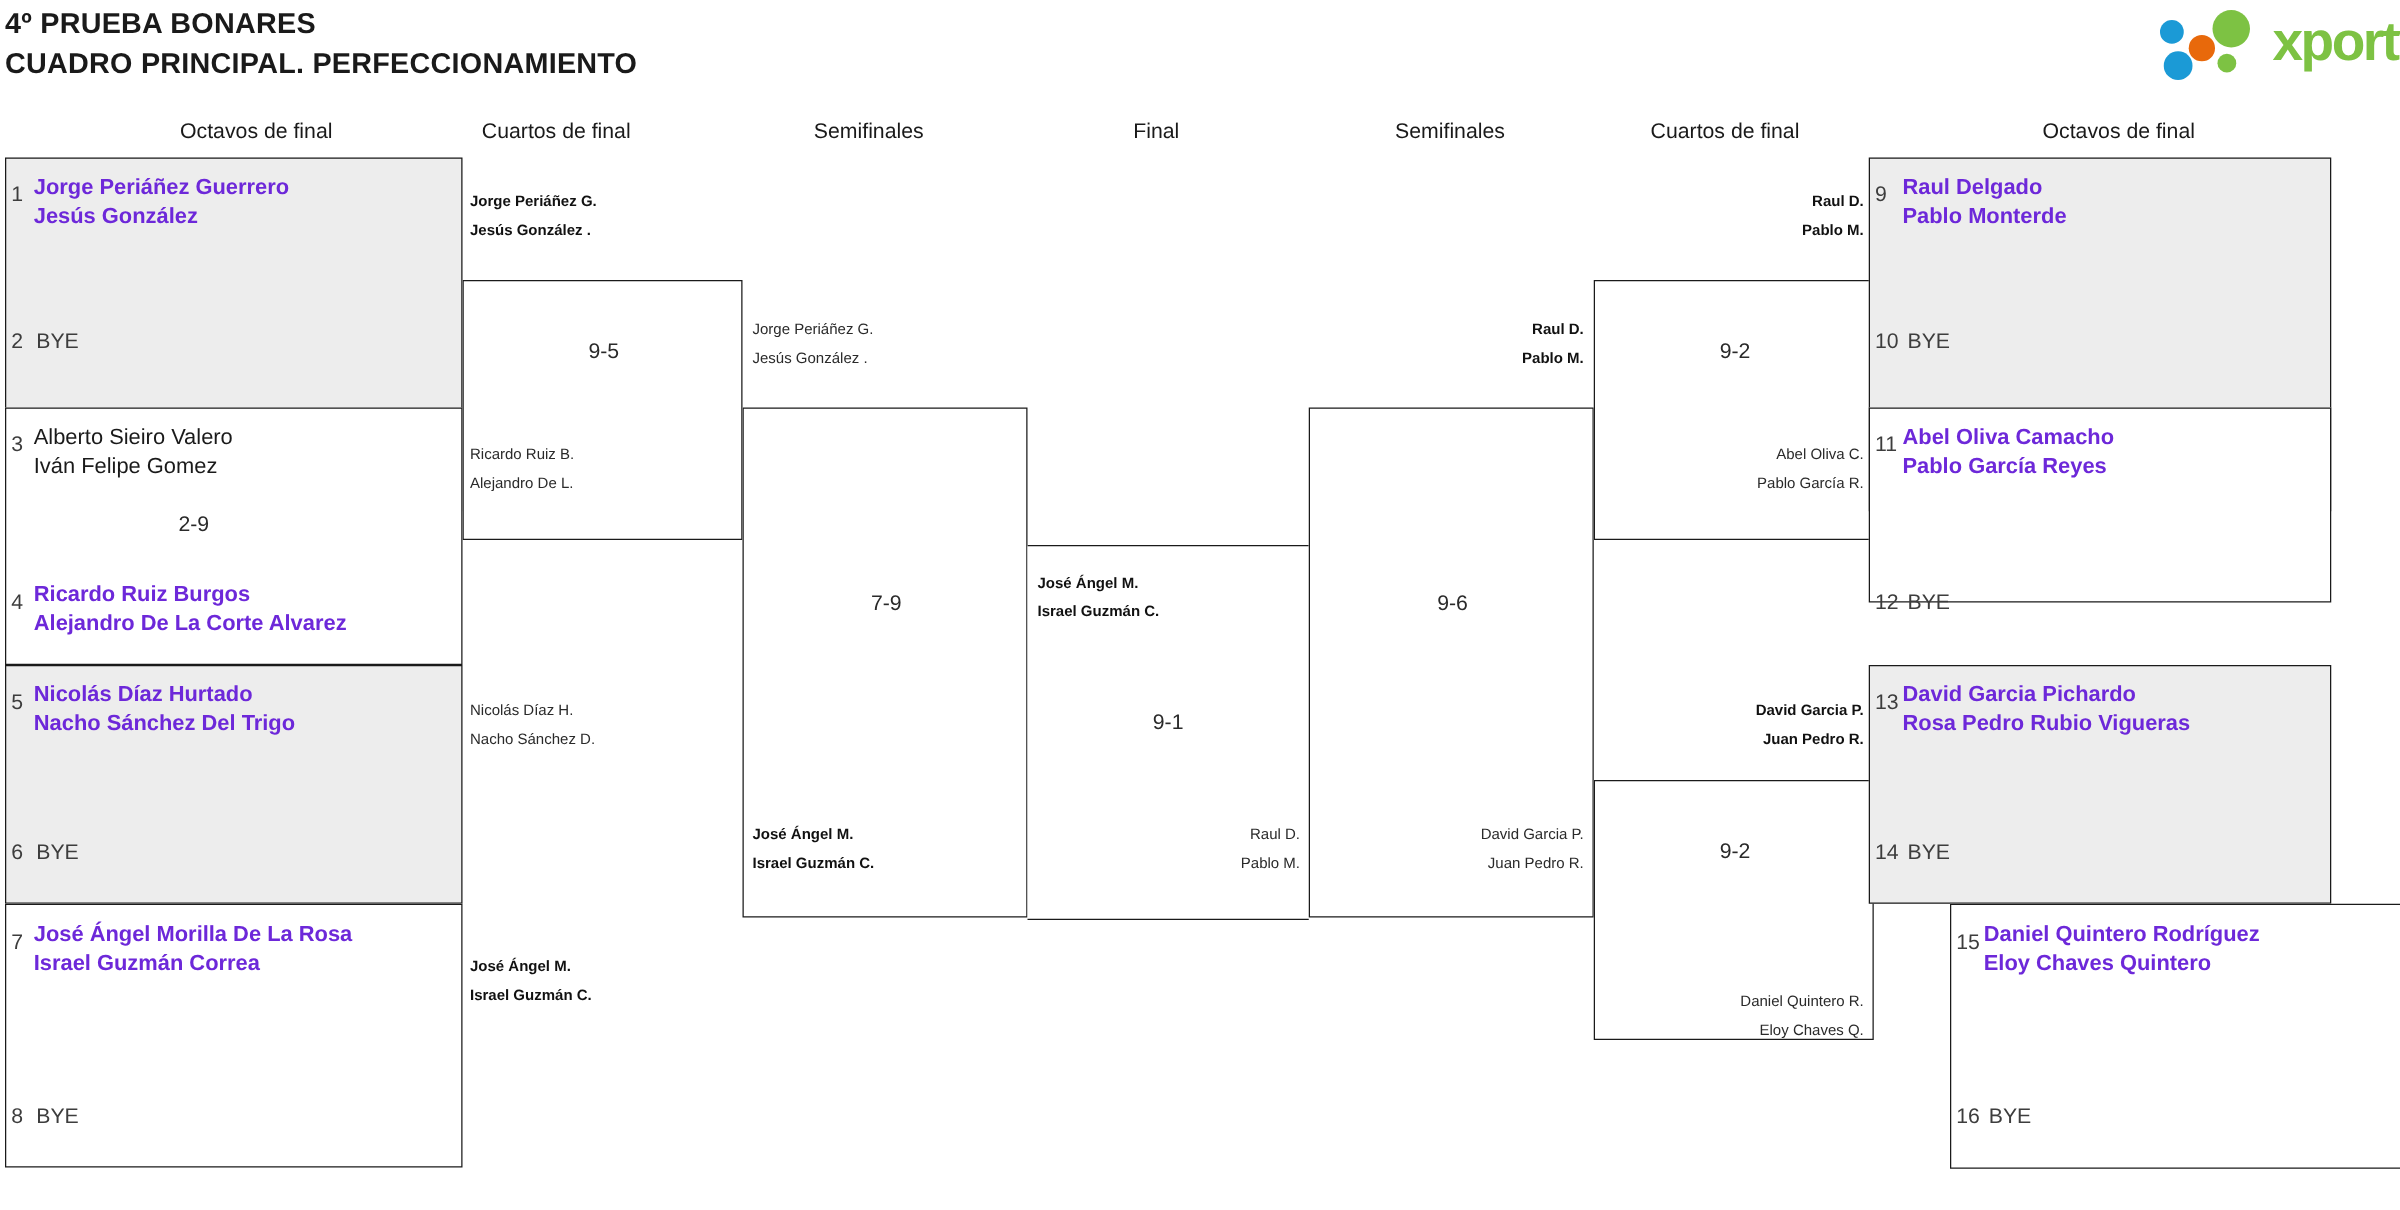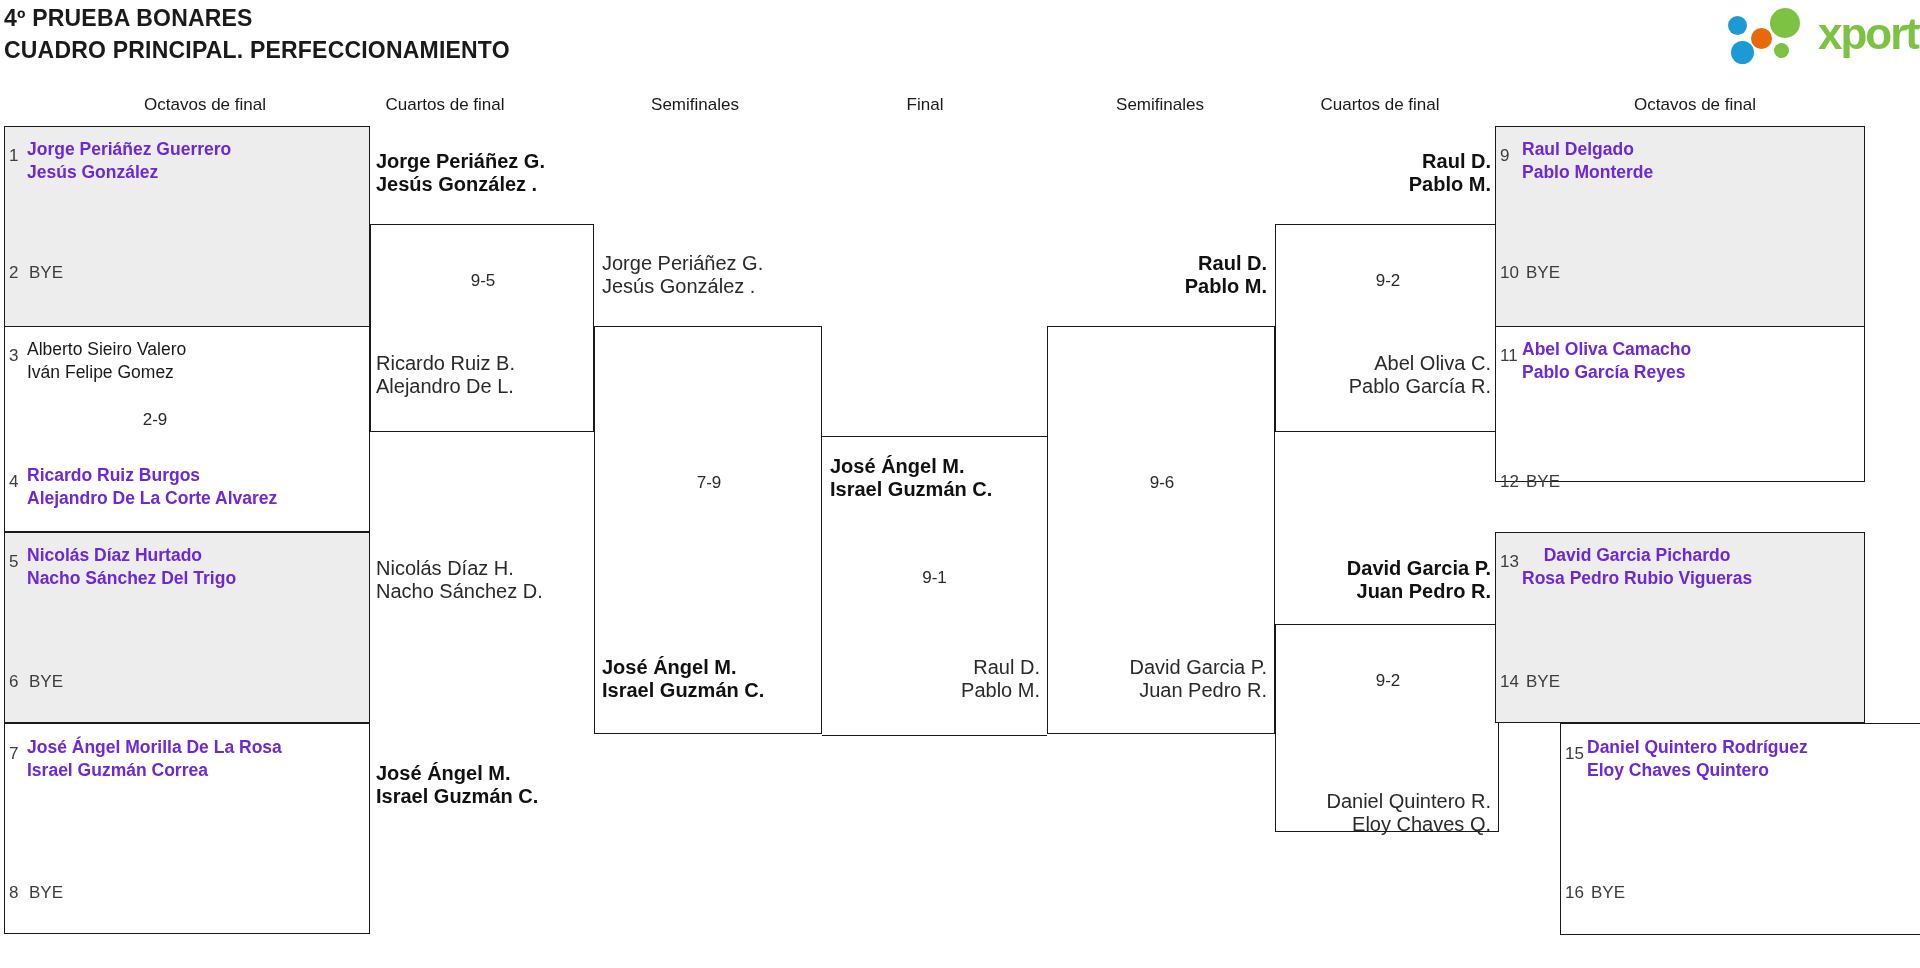--- a/index.html
+++ b/index.html
@@ -95,21 +95,21 @@
   .seed-bye {
     position: absolute;
     font-size: 17px;
     color: #3d3d3d;
     line-height: 18px;
   }
 
   
   .pair {
     position: absolute;
-    font-size: 20px;
+    font-size: 12px;
     line-height: 23px;
     white-space: nowrap;
     color: #2a2a2a;
   }
   .pair.win { font-weight: bold; color: #111; }
   .pair.r { text-align: right; }
 
   .score {
     position: absolute;
     font-size: 17px;
@@ -283,21 +283,21 @@
   <div class="box" style="left:1495px; top:326px; width:370px; height:156px;">
     <span class="seed-num" style="left:4px;  top:20px;">11</span>
     <span class="seed-names win" style="left:26px; top:11px;">
       <span>Abel Oliva Camacho</span><br>
       <span>Pablo García Reyes</span>
     </span>
     <span class="seed-num" style="left:4px;  top:146px;">12</span>
     <span class="seed-bye" style="left:30px; top:146px;">BYE</span>
   </div>
 
-  <div class="box shaded" style="left:1495px; top:532px; width:370px; height:191px;text-align:center;">
+  <div class="box shaded" style="left:1495px; top:532px; width:370px; height:191px;">
     <span class="seed-num" style="left:4px;  top:20px;">13</span>
     <span class="seed-names win" style="left:26px; top:11px;">
       <span>David Garcia Pichardo</span><br>
       <span>Rosa Pedro Rubio Vigueras</span>
     </span>
     <span class="seed-num" style="left:4px;  top:140px;">14</span>
     <span class="seed-bye" style="left:30px; top:140px;">BYE</span>
   </div>
 
   <div class="box" style="left:1560px; top:723px; width:370px; height:212px;">

